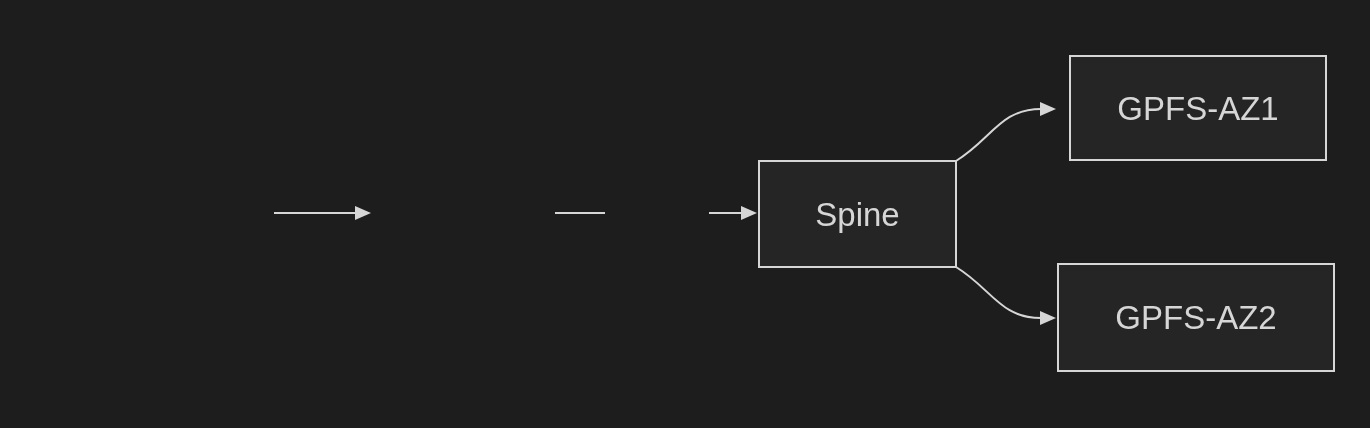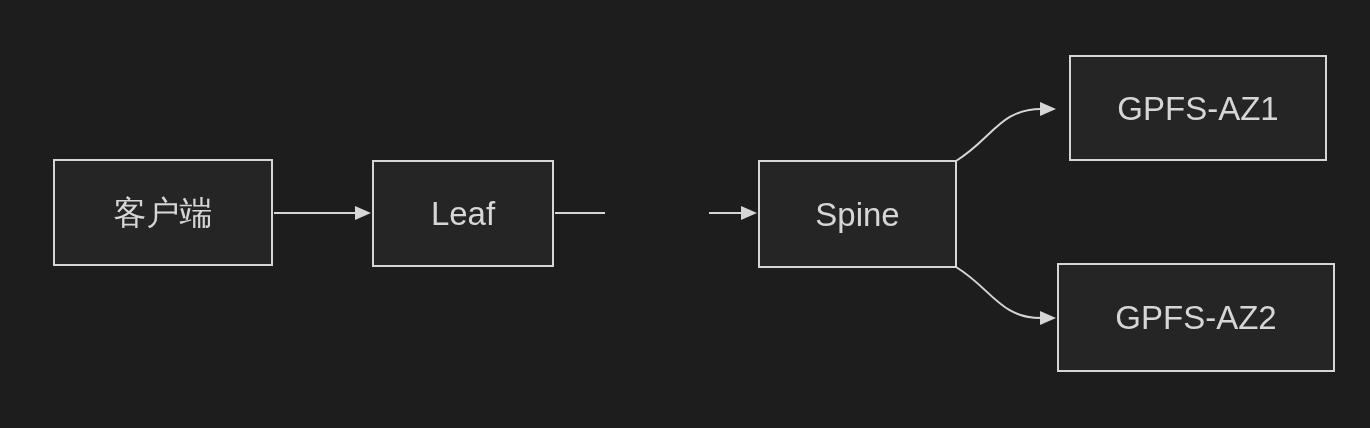--- a/index.html
+++ b/index.html
@@ -56,23 +56,21 @@
   svg.edge-layer polygon{
     fill:var(--stroke);
     stroke:none;
   }
 </style>
 </head>
 <body>
 
 <div class="canvas">
 
-  <div class="node node-client">客户端</div>
 
-  <div class="node node-leaf">Leaf</div>
 
   <div class="node node-spine">Spine</div>
 
   <div class="node node-az1">GPFS-AZ1</div>
 
   <div class="node node-az2">GPFS-AZ2</div>
 
 
   <svg class="edge-layer" viewBox="0 0 1370 428" xmlns="http://www.w3.org/2000/svg">
 

